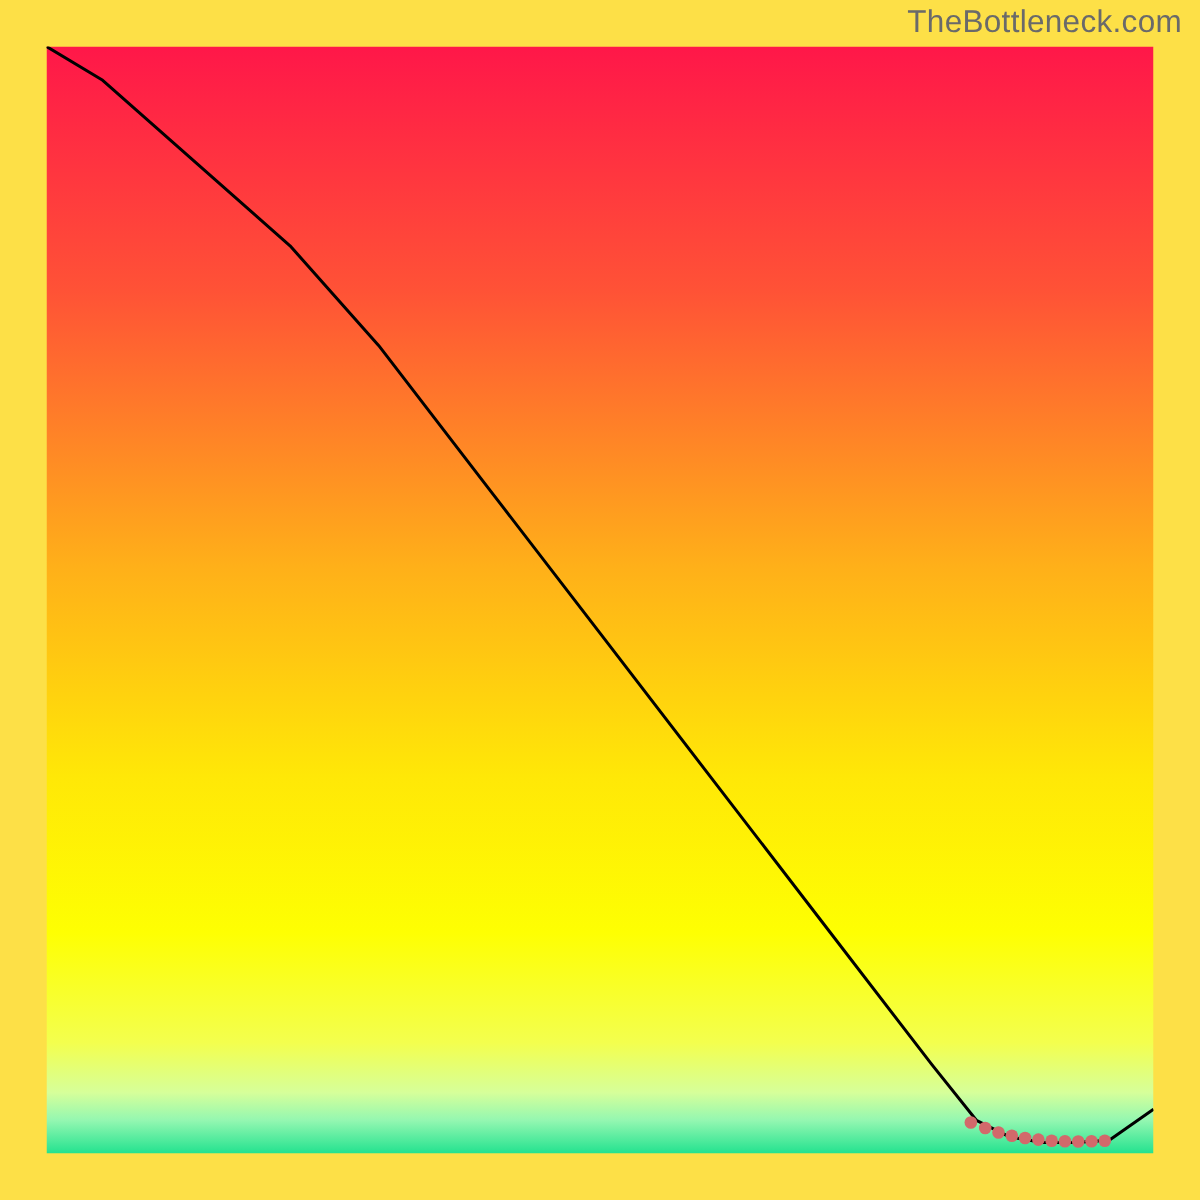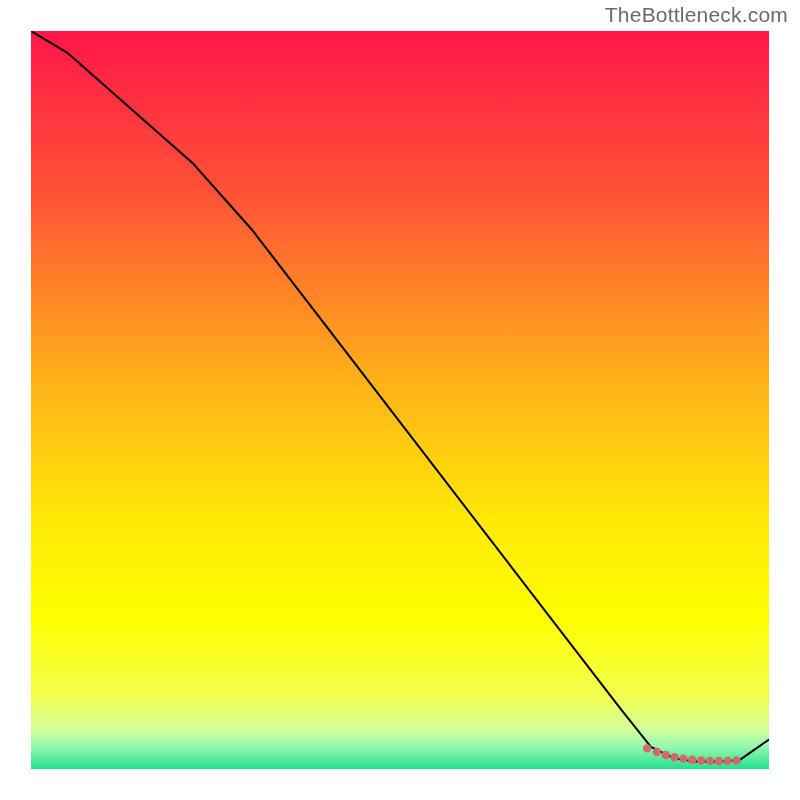--- a/index.html
+++ b/index.html
@@ -8,21 +8,21 @@
     width: 800px;
     height: 800px;
     background: #000;
     overflow: hidden;
     font-family: Arial, Helvetica, sans-serif;
   }
   .container {
     position: relative;
     width: 800px;
     height: 800px;
-    background: #ffffff;
+    background: #fde047;
   }
   .attribution {
     position: absolute;
     top: 3px;
     right: 12px;
     font-size: 21px;
     color: #6a6a6a;
     font-weight: 500;
     letter-spacing: 0.2px;
     z-index: 10;

